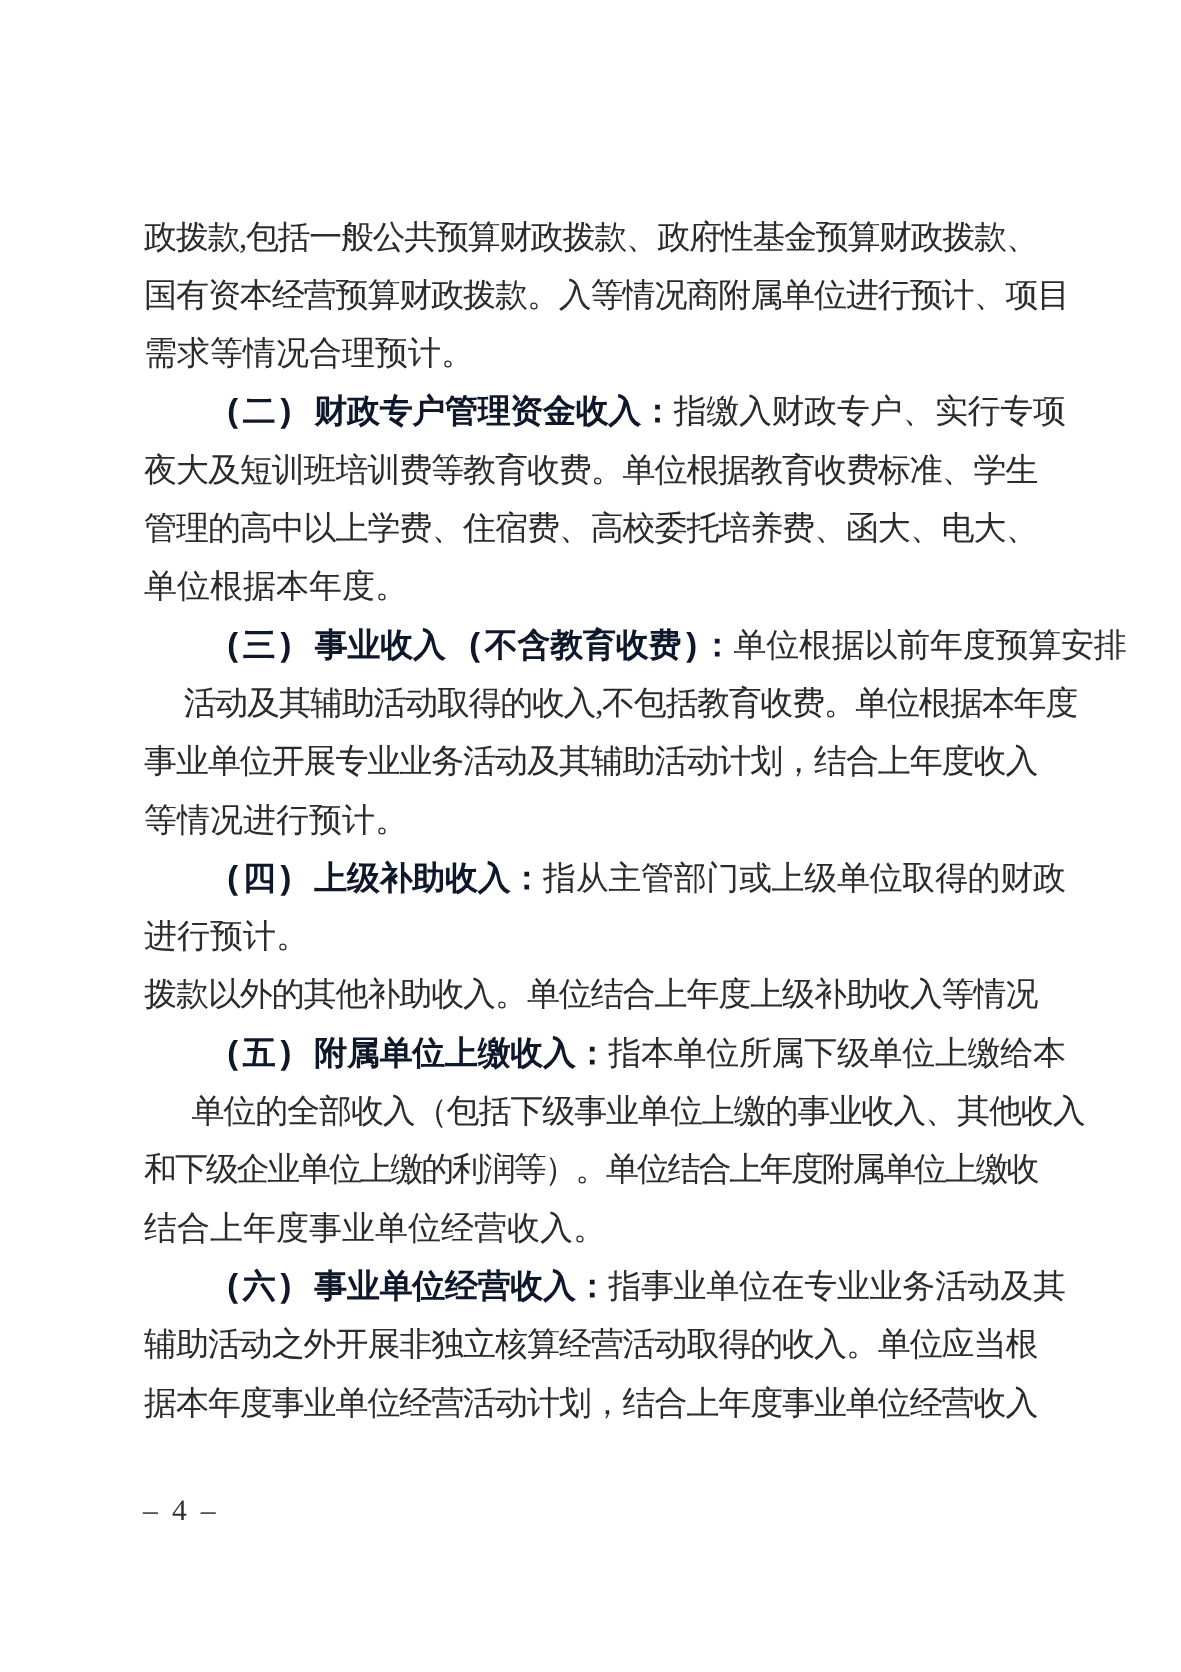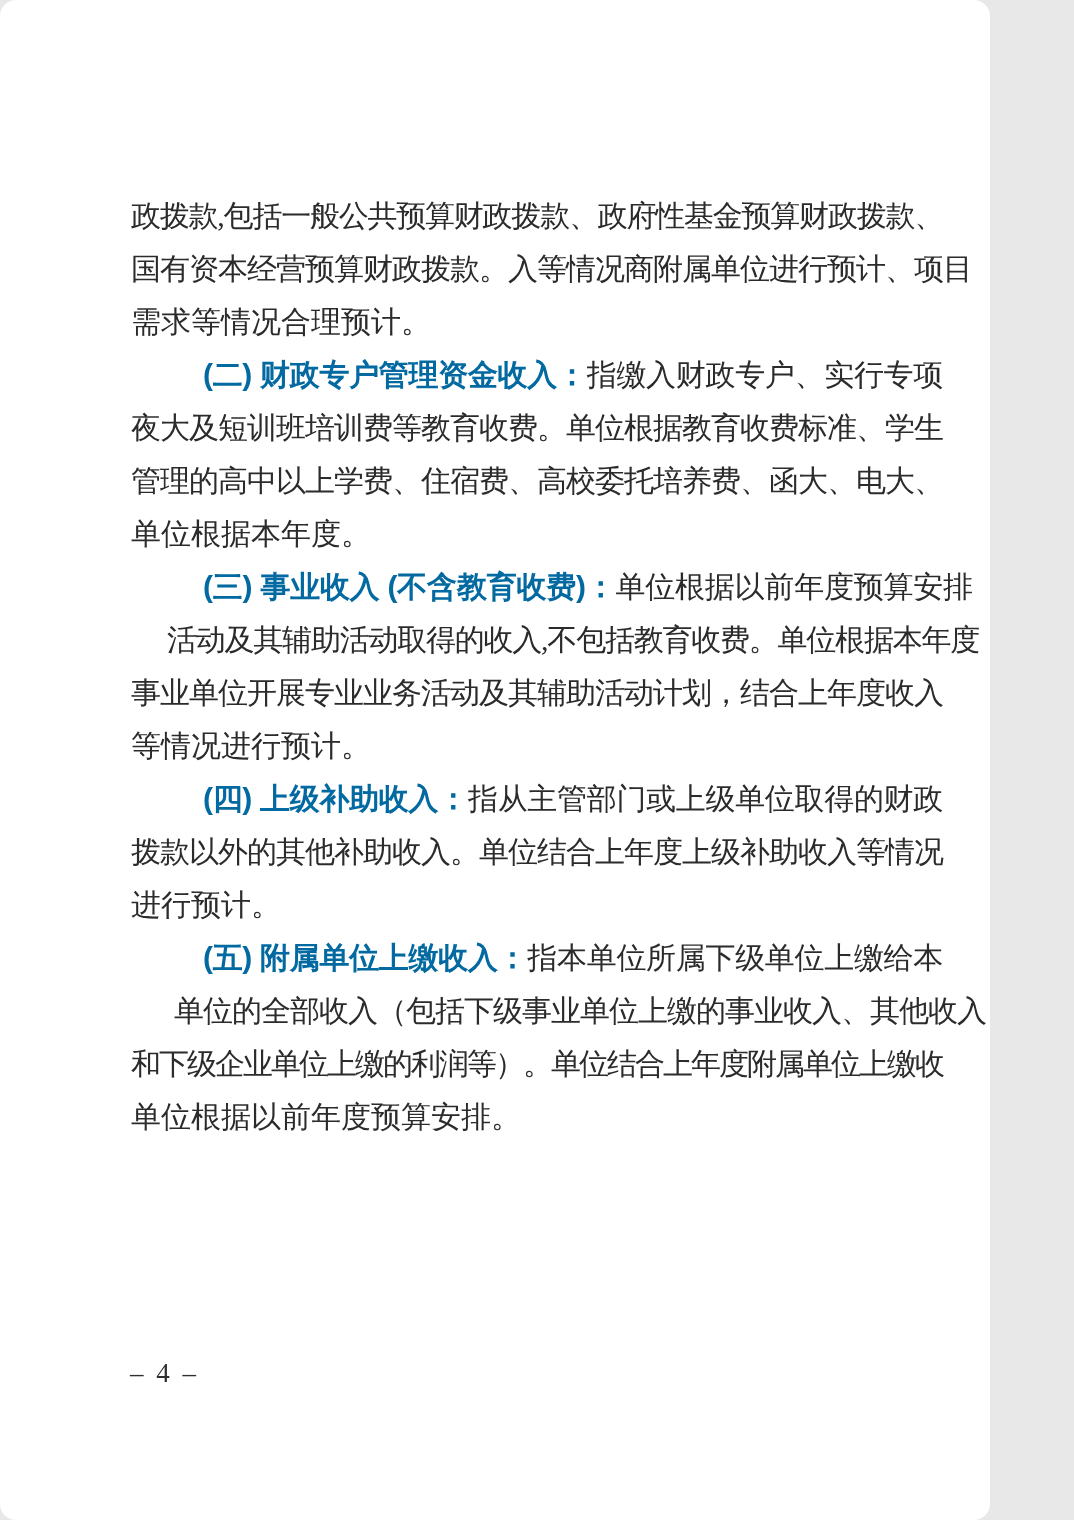--- a/index.html
+++ b/index.html
@@ -1,44 +1,43 @@
 <!DOCTYPE html>
 <html><head>
 <meta charset="utf-8">
 <style>
   html, body { margin: 0; padding: 0; background: #e8e8e8; }
   .page {
     position: relative;
-    width: 990px;
+    width: 1074px;
     height: 1520px;
     background: #ffffff;
     overflow: hidden;
     font-family: "Liberation Serif", "DejaVu Serif", serif;
     color: #2b2b2b;
-    border-radius: 16px;
   }
   .doc {
     position: absolute;
     left: 131px;
     top: 189px;
     width: 812px;
   }
   .para { margin: 0; padding: 0; }
   .line {
     height: 53px;
     line-height: 53px;
     font-size: 30px;
     white-space: nowrap;
     overflow: visible;
   }
   .line.indent { padding-left: 72px; }
   .head {
-    font-family: Liberation Sans, sans-serif;
+    font-family: Liberation Mono, monospace;
     font-weight: 700;
-    color: #0369a1;
+    color: #0f172a;
   }
   .line-text { color: #2b2b2b; }
   .pageno {
     position: absolute;
     left: 130px;
     top: 1356px;
     font-size: 27px;
     line-height: 34px;
     letter-spacing: 3px;
     color: #2f2f2f;
@@ -61,24 +60,29 @@
         <div class="line"><span class="inner"><span class="line-text">单位根据本年度。</span></span></div>
       </div>
       <div class="para">
         <div class="line fill indent" style="letter-spacing: -0.228987px;"><span class="inner"><span class="head">(三) 事业收入 (不含教育收费)：</span><span class="line-text">单位根据以前年度预算安排</span></span></div>
         <div class="line fill" style="letter-spacing: -1.22414px; margin-left: 36px;"><span class="inner"><span class="line-text">活动及其辅助活动取得的收入,不包括教育收费。单位根据本年度</span></span></div>
         <div class="line fill" style="letter-spacing: -1px;"><span class="inner"><span class="line-text">事业单位开展专业业务活动及其辅助活动计划，结合上年度收入</span></span></div>
         <div class="line"><span class="inner"><span class="line-text">等情况进行预计。</span></span></div>
       </div>
       <div class="para">
         <div class="line fill indent" style="letter-spacing: -0.308449px;"><span class="inner"><span class="head">(四) 上级补助收入：</span><span class="line-text">指从主管部门或上级单位取得的财政</span></span></div>
+        <div class="line"><span class="inner"><span class="line-text">进行预计。</span></span></div>
         <div class="line fill" style="letter-spacing: -1px;"><span class="inner"><span class="line-text">拨款以外的其他补助收入。单位结合上年度上级补助收入等情况</span></span></div>
-        <div class="line"><span class="inner"><span class="line-text">进行预计。</span></span></div>
       </div>
       <div class="para">
         <div class="line fill indent" style="letter-spacing: -0.308449px; text-align: center;"><span class="inner"><span class="head">(五) 附属单位上缴收入：</span><span class="line-text">指本单位所属下级单位上缴给本</span></span></div>
         <div class="line fill" style="letter-spacing: -1px; margin-left: 43px;"><span class="inner"><span class="line-text">单位的全部收入（包括下级事业单位上缴的事业收入、其他收入</span></span></div>
         <div class="line fill" style="letter-spacing: -2px;"><span class="inner"><span class="line-text">和下级企业单位上缴的利润等）。单位结合上年度附属单位上缴收</span></span></div>
-        <div class="line"><span class="inner"><span class="line-text">单位根据以前年度预算安排。</span></span></div>
+        <div class="line"><span class="inner"><span class="line-text">结合上年度事业单位经营收入。</span></span></div>
+      </div>
+      <div class="para">
+        <div class="line fill indent" style="letter-spacing: -0.308449px;"><span class="inner"><span class="head">(六) 事业单位经营收入：</span><span class="line-text">指事业单位在专业业务活动及其</span></span></div>
+        <div class="line fill" style="letter-spacing: -1px;"><span class="inner"><span class="line-text">辅助活动之外开展非独立核算经营活动取得的收入。单位应当根</span></span></div>
+        <div class="line fill" style="letter-spacing: -1px;"><span class="inner"><span class="line-text">据本年度事业单位经营活动计划，结合上年度事业单位经营收入</span></span></div>
       </div>
     </main>
   <div class="pageno">– 4 –</div>
 </div>
 
 </body></html>

